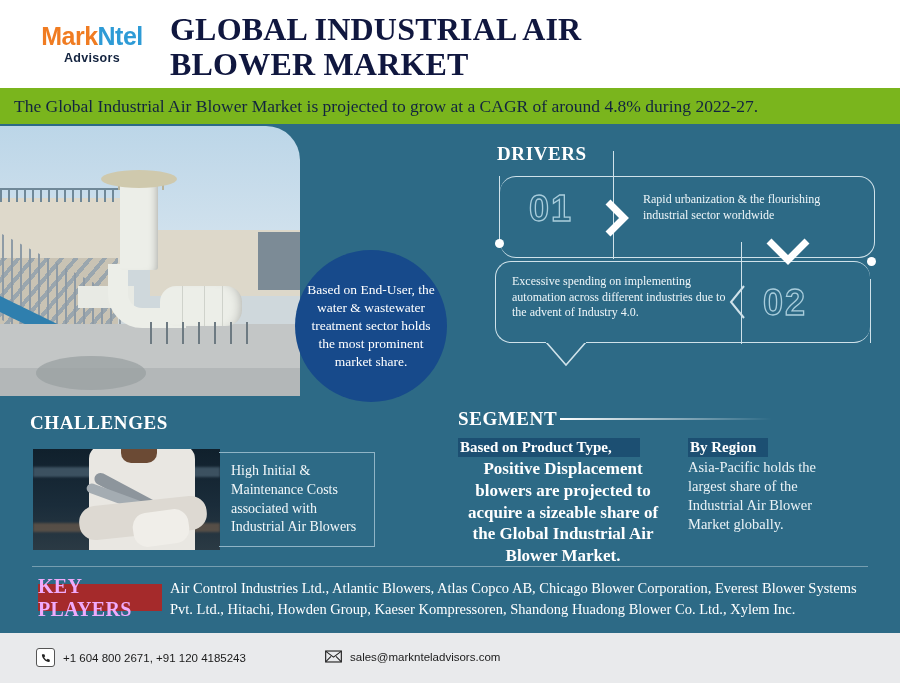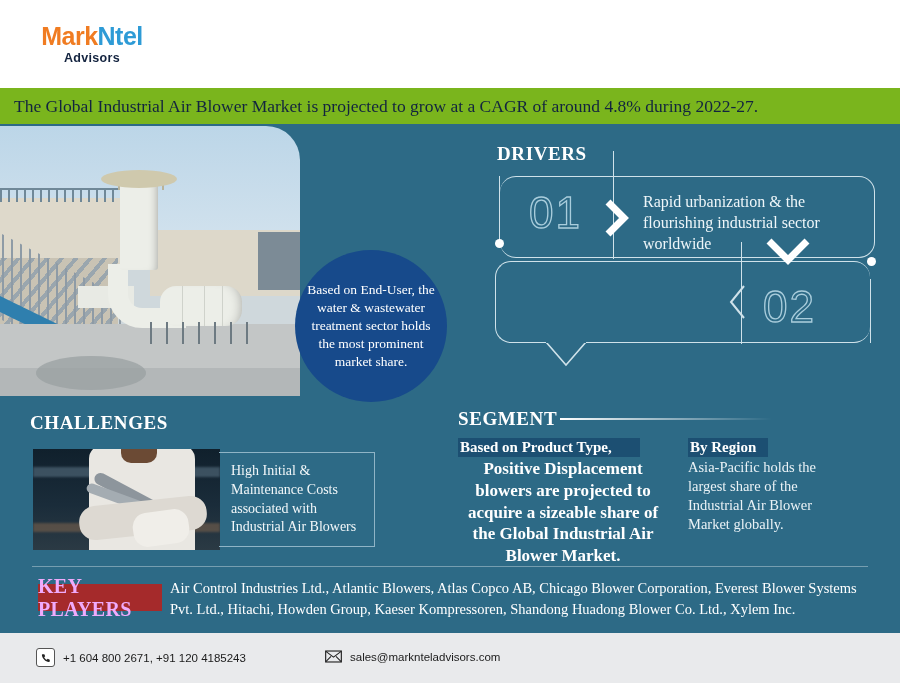--- a/index.html
+++ b/index.html
@@ -71,23 +71,23 @@
 
   
   .drivers-title{position:absolute;left:497px;top:143px;font-family:"Liberation Serif",serif;
     font-weight:bold;font-size:19px;color:#fff;letter-spacing:0.6px;}
   .dcard{position:absolute;box-sizing:border-box;border:1.4px solid #cfe2ea;}
   .d1{left:500px;top:176px;width:375px;height:82px;border-radius:16px;border-left:none;}
   .d1 .lline{position:absolute;left:-1.4px;top:-1.4px;width:1.4px;height:64px;background:#cfe2ea;}
   .d2{left:495px;top:261px;width:375px;height:82px;border-radius:16px;border-right:none;}
   .d2 .rline{position:absolute;right:-1.4px;bottom:-1.4px;width:1.4px;height:64px;background:#cfe2ea;}
   .dot{position:absolute;width:9px;height:9px;border-radius:50%;background:#fff;}
-  .num{position:absolute;font-family:"Liberation Sans",sans-serif;font-weight:normal;font-size:44px;
+  .num{position:absolute;font-family:"Liberation Sans",sans-serif;font-weight:bold;font-size:36px;
     color:transparent;-webkit-text-stroke:1.3px #a9cddc;letter-spacing:2px;}
-  .dtext{position:absolute;font-family:"Liberation Serif",serif;font-size:16px;color:#eef6f9;line-height:1.3;}
+  .dtext{position:absolute;font-family:"Liberation Serif",serif;font-size:12px;color:#eef6f9;line-height:1.3;}
   .vsep{position:absolute;width:1.3px;background:#cfe2ea;}
   .chev{position:absolute;font-family:"Liberation Sans",sans-serif;color:#fff;font-weight:bold;line-height:1;}
 
   
   .ch-title{position:absolute;left:30px;top:412px;font-family:"Liberation Serif",serif;font-weight:bold;
     font-size:19px;color:#fff;letter-spacing:0.6px;}
   .ch-photo{position:absolute;left:33px;top:449px;width:187px;height:101px;overflow:hidden;background:#0e1822;}
   .cp-bg{position:absolute;inset:0;background:linear-gradient(180deg,#10202c 0%,#1a2c3a 55%,#2b3a44 100%);}
   .cp-blur{position:absolute;left:0;top:18px;width:187px;height:10px;background:#5d7687;opacity:.55;filter:blur(1px);}
   .cp-blur2{position:absolute;left:0;top:74px;width:187px;height:9px;background:#8a6a4f;opacity:.5;filter:blur(1px);}
@@ -134,20 +134,21 @@
 <body>
 
 <div class="page">
 
   <div class="header">
     <div class="logo">
       <div class="logo-main"><span class="logo-mark">Mark</span><span class="logo-ntel">Ntel</span></div>
       <div class="logo-sub">Advisors</div>
     </div>
 
+    <div class="title">GLOBAL INDUSTRIAL AIR BLOWER MARKET</div>
 
   </div>
 
   <div class="banner">
     <span>The Global Industrial Air Blower Market is projected to grow at a CAGR of around 4.8% during 2022-27.</span>
   </div>
 
   <div class="photo">
     <div class="sky"></div>
     <div class="bldg"></div>
@@ -198,20 +199,21 @@
     <svg class="chev" style="left:230px;top:20px" width="22" height="40" viewBox="0 0 22 40">
       <path d="M18 4 L5 20 L18 36" stroke="#cfe2ea" stroke-width="2" fill="none"></path>
     </svg>
     <svg style="position:absolute;left:268px;top:-24px" width="48" height="28" viewBox="0 0 48 28">
       <path d="M5 3 L24 22 L43 3" stroke="#ffffff" stroke-width="7" fill="none" stroke-linejoin="miter"></path>
     </svg>
     <svg style="position:absolute;left:48px;top:79px" width="44" height="26" viewBox="0 0 44 26">
       <path d="M2 1 L22 24 L42 1" stroke="#cfe2ea" stroke-width="1.6" fill="#2d6a86"></path>
       <rect x="2" y="0" width="40" height="2" fill="#2d6a86"></rect>
     </svg>
+    <div class="dtext" style="left:16px;top:12px;width:222px">Excessive spending on implementing automation across different industries due to the advent of Industry 4.0.</div>
   </div>
 
   <div class="ch-title">CHALLENGES</div>
   <div class="ch-photo">
     <div class="cp-bg"></div>
     <div class="cp-blur"></div>
     <div class="cp-blur2"></div>
     <div class="cp-body"></div>
     <div class="cp-neck"></div>
     <div class="cp-tool"></div>

